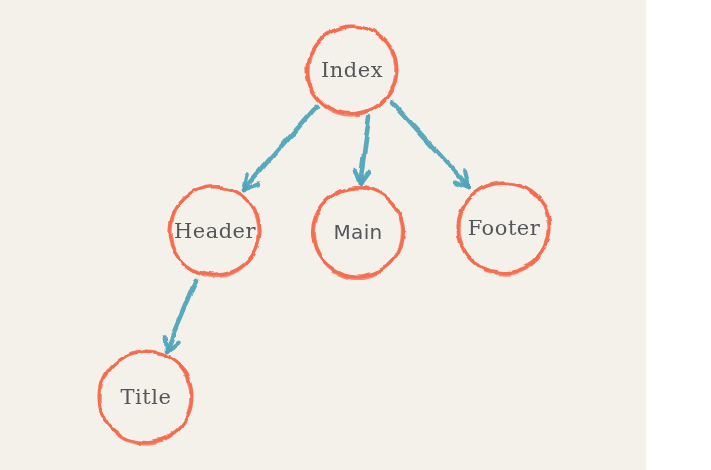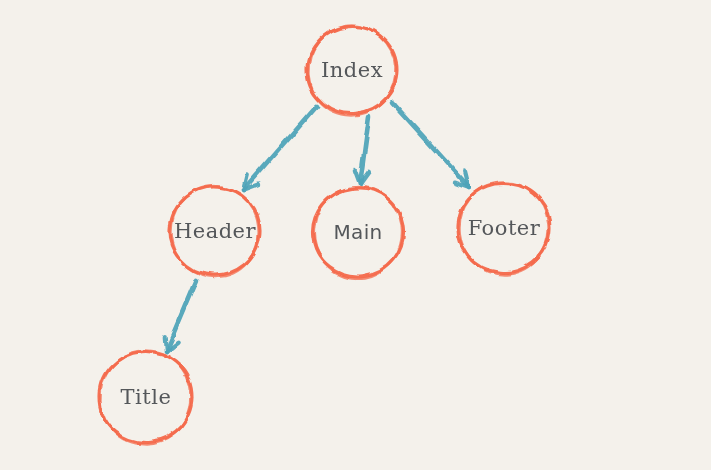--- a/index.html
+++ b/index.html
@@ -1,21 +1,21 @@
 <!DOCTYPE html>
 <html><head>
 <meta charset="utf-8">
 <style>
   html, body {
     margin: 0;
     padding: 0;
   }
   .stage {
     position: relative;
-    width: 711px;
+    width: 646px;
     height: 470px;
     overflow: hidden;
     font-family: "DejaVu Serif", serif;
   }
   svg { display: block; }
   .node-outline {
     fill: none;
     stroke-linecap: round;
   }
   .node-outline.pass1 { stroke-width: 3.1; opacity: 0.95; }

